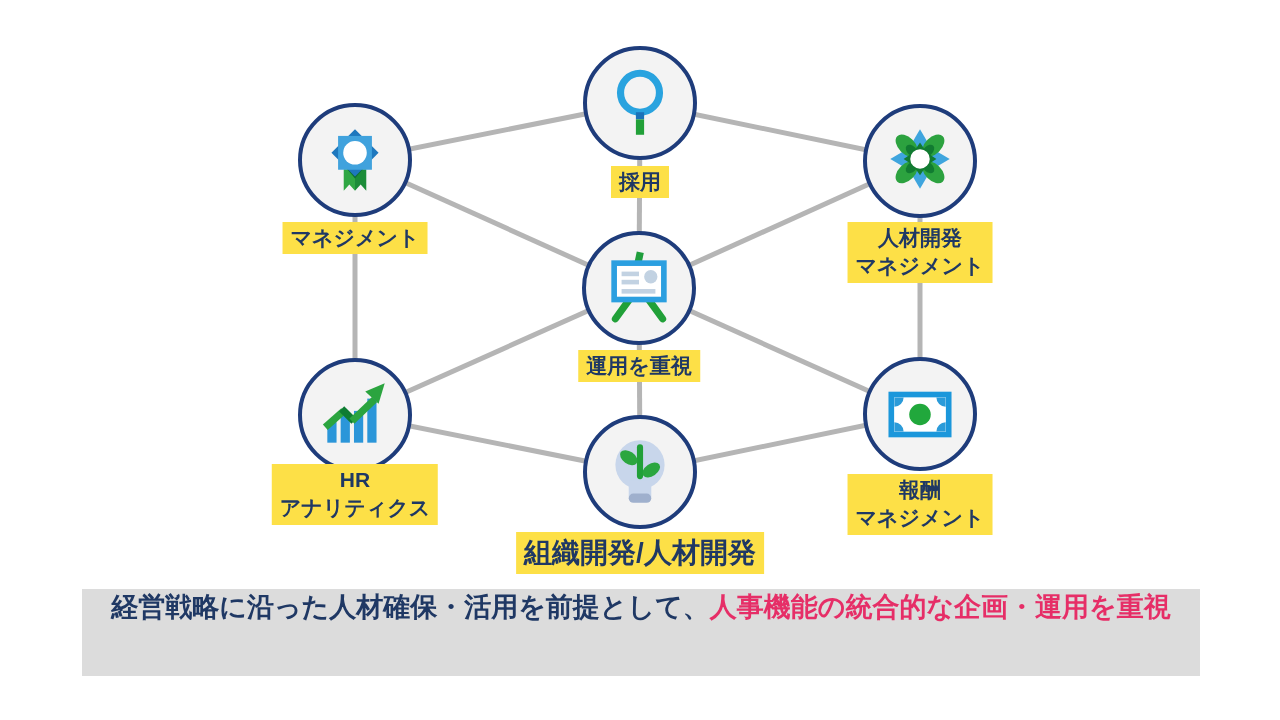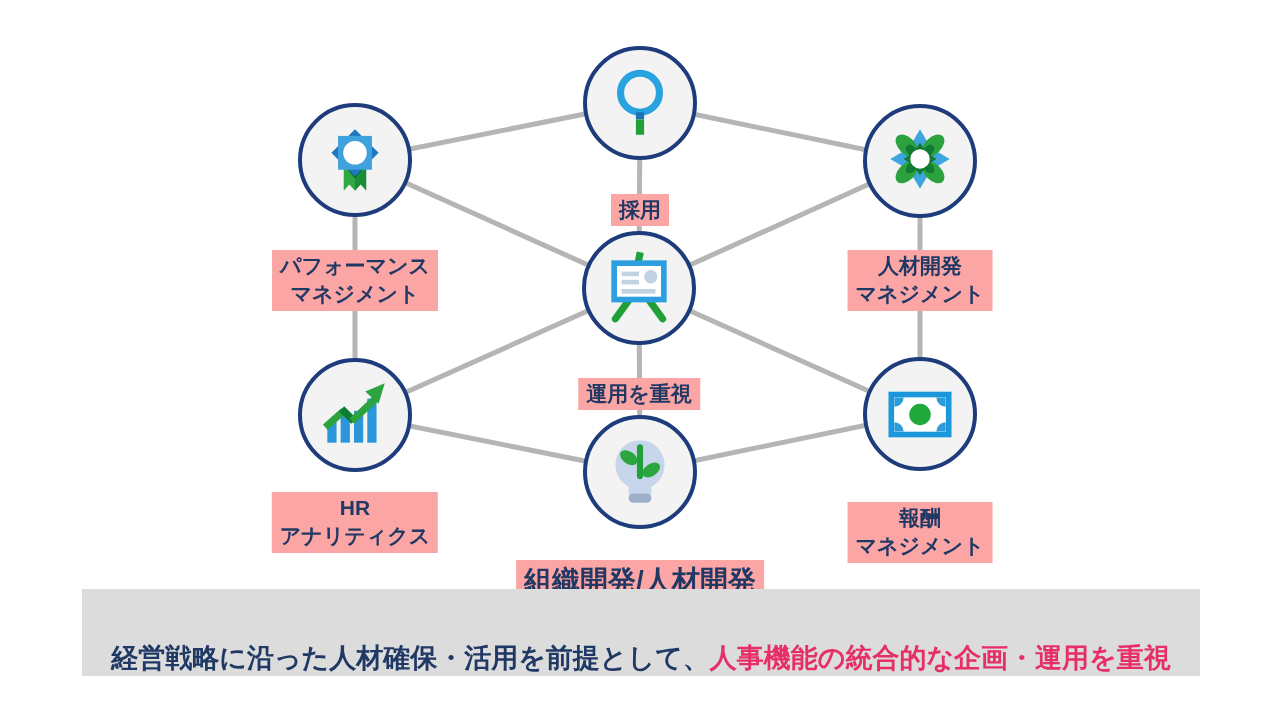--- a/index.html
+++ b/index.html
@@ -5,24 +5,24 @@
   html,body{margin:0;padding:0;background:#fff;}
   body{font-family:"Liberation Sans","DejaVu Sans",sans-serif;}
   .stage{position:relative;width:1280px;height:720px;background:#ffffff;overflow:hidden;}
   svg.lines{position:absolute;left:0;top:0;z-index:1;}
   .node{position:absolute;z-index:2;width:114px;height:114px;border-radius:50%;
         background:#f3f3f3;border:4px solid #1e3c7b;box-sizing:border-box;
         display:flex;align-items:center;justify-content:center;}
   .node svg{display:block;}
   .label{position:absolute;z-index:3;transform:translateX(-50%);text-align:center;
          font-weight:bold;font-size:21px;line-height:1.35;color:#1f3864;
-         background:#fca5a5;padding:2px 8px;white-space:nowrap;margin-top:28px;}
+         background:#fde047;padding:2px 8px;white-space:nowrap;}
   .label.big{font-size:28px;}
   .banner{position:absolute;left:82px;top:589px;width:1118px;height:87px;z-index:3;
-          background:#dcdcdc;display:flex;align-items:flex-end;justify-content:center;}
+          background:#dcdcdc;display:flex;align-items:flex-start;justify-content:center;}
   .banner .txt{font-weight:bold;font-size:27px;white-space:nowrap;}
   .banner .blue{color:#1f3864;}
   .banner .red{color:#e62e67;}
 </style>
 </head>
 <body>
 
 <div class="stage">
 
   <svg class="lines" width="1280" height="720">
@@ -46,21 +46,20 @@
     <svg width="82" height="82" viewBox="0 0 80 80">
       <polygon points="29,49 40,49 40,70 34.5,64 29,70" fill="#2fa743"></polygon>
       <polygon points="40,49 51,49 51,70 45.5,64 40,70" fill="#1b8c38"></polygon>
       <polygon points="30,46 50,46 40,58" fill="#0d6e34"></polygon>
       <polygon points="40,10 63,33 40,56 17,33" fill="#1e78be"></polygon>
       <rect x="23.5" y="16.5" width="33" height="33" fill="#40a2dd"></rect>
       <circle cx="40" cy="33" r="11.5" fill="#ffffff"></circle>
     </svg>
   </div>
   <div class="label" style="left:355px;top:222px;">
-    <div>パフォーマンス</div>
     <div>マネジメント</div>
   </div>
 
   <div class="node" style="left:583px;top:46px;">
     <svg width="82" height="82" viewBox="0 0 80 80">
       <circle cx="40" cy="30" r="19" fill="none" stroke="#29a3df" stroke-width="7"></circle>
       <rect x="36" y="49" width="8" height="7" fill="#1b72b8"></rect>
       <rect x="36" y="56" width="8" height="15" fill="#21a038"></rect>
     </svg>
   </div>

